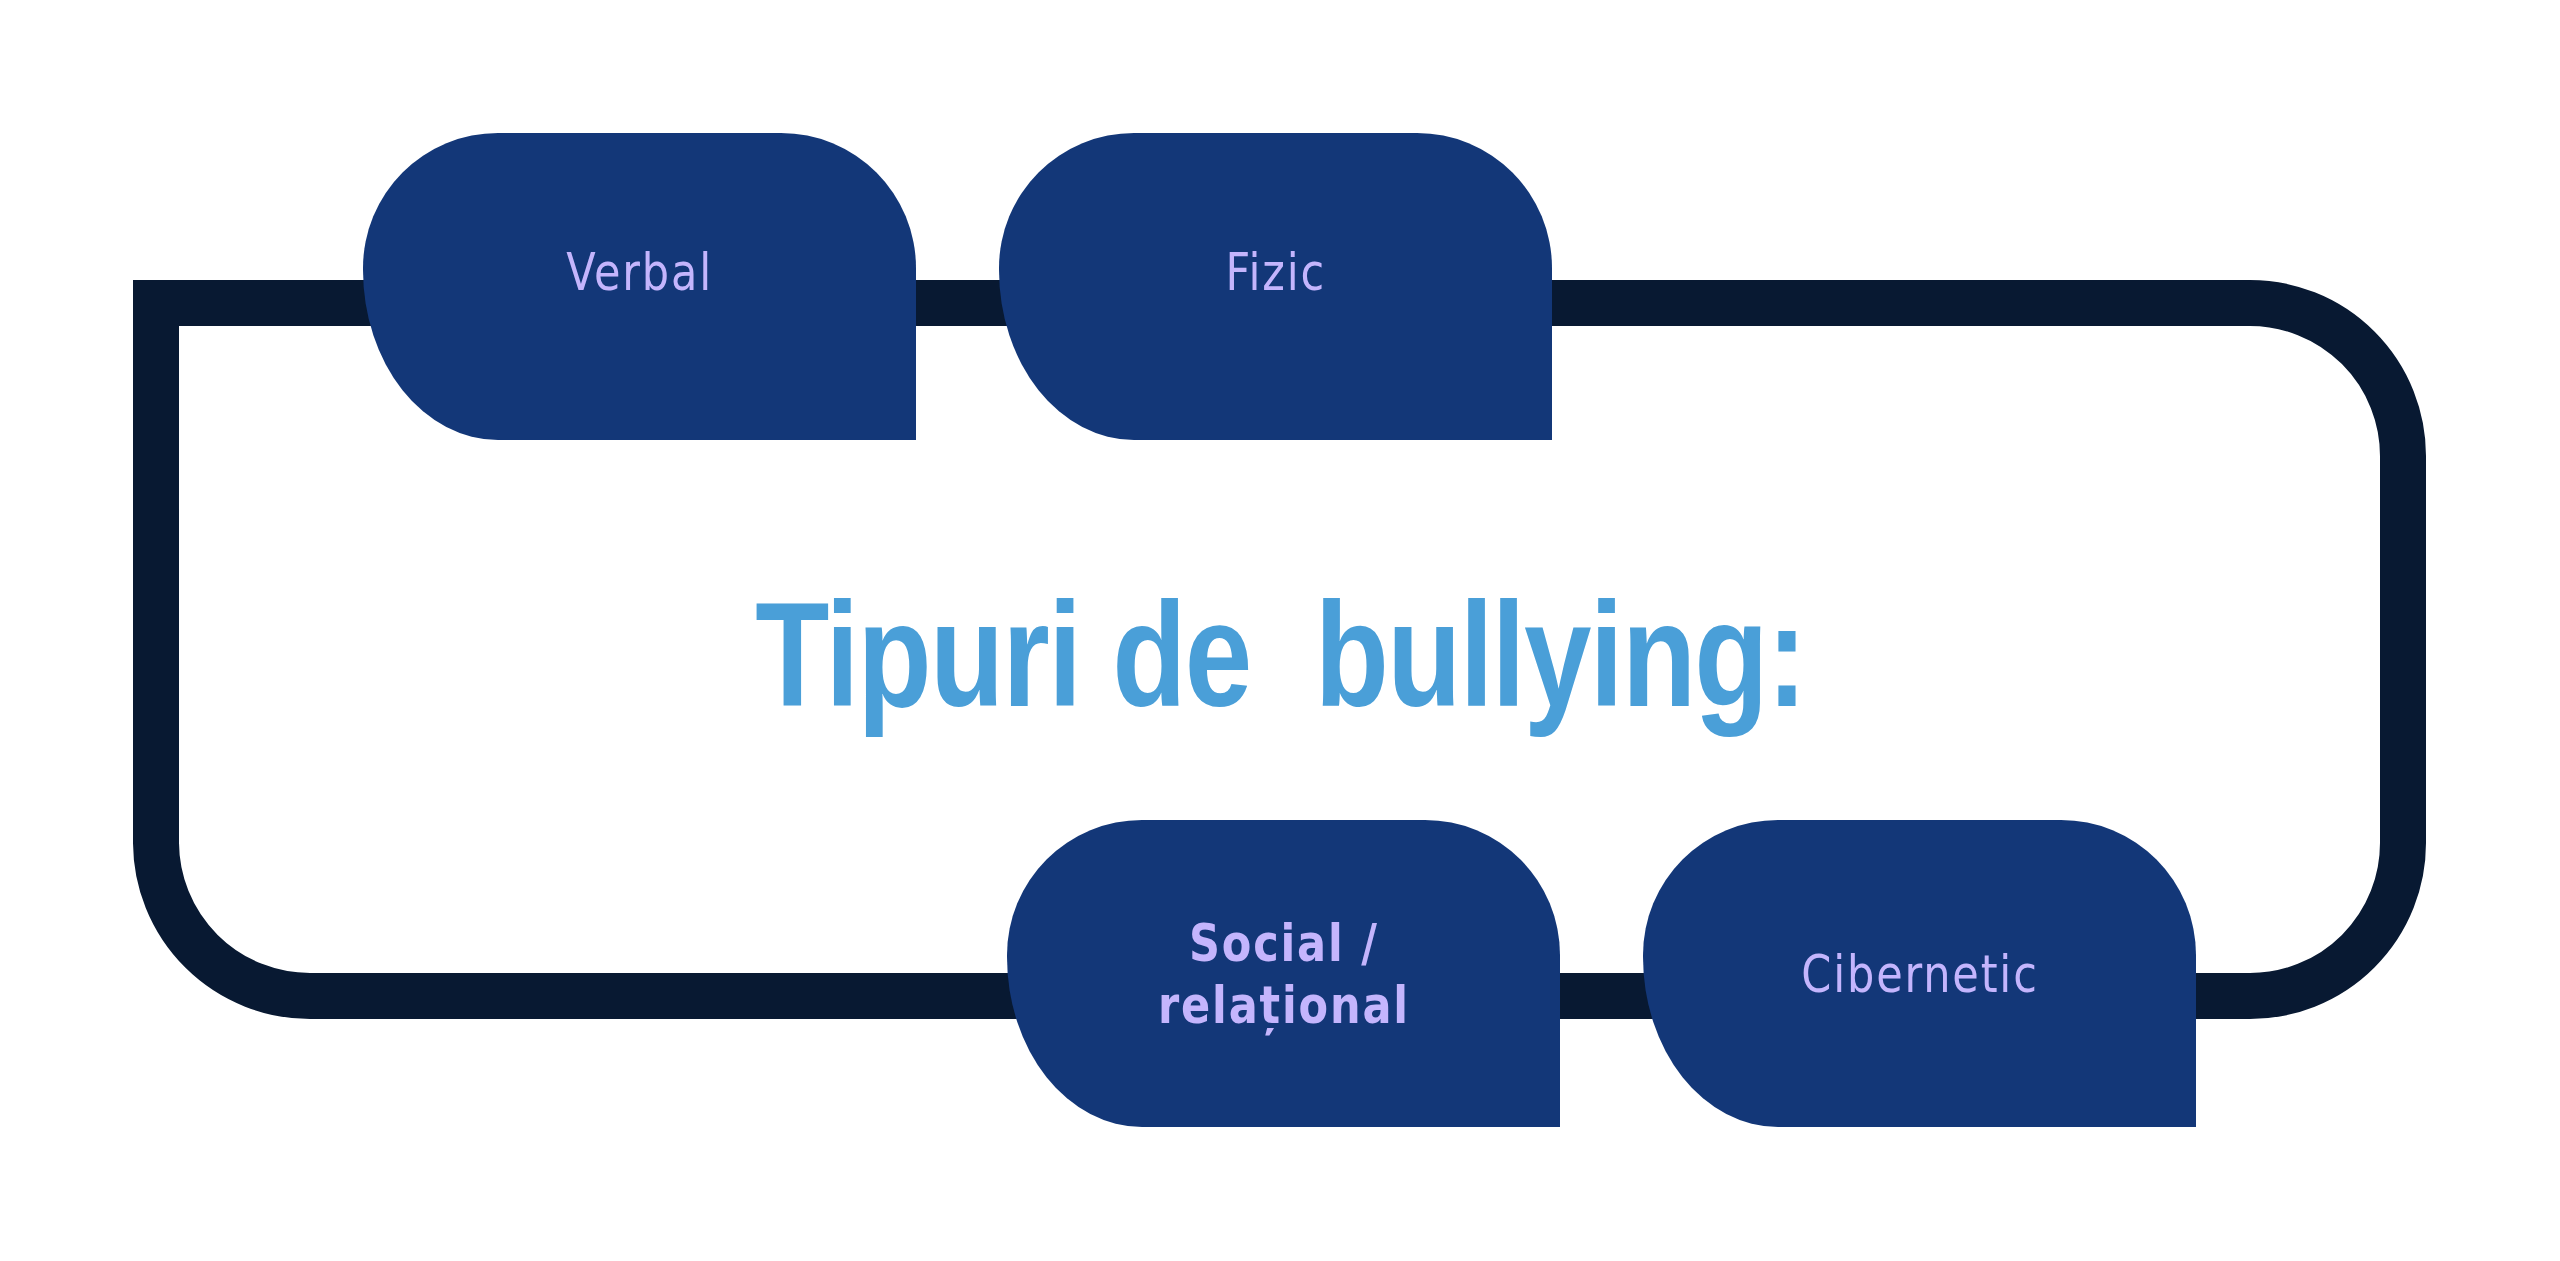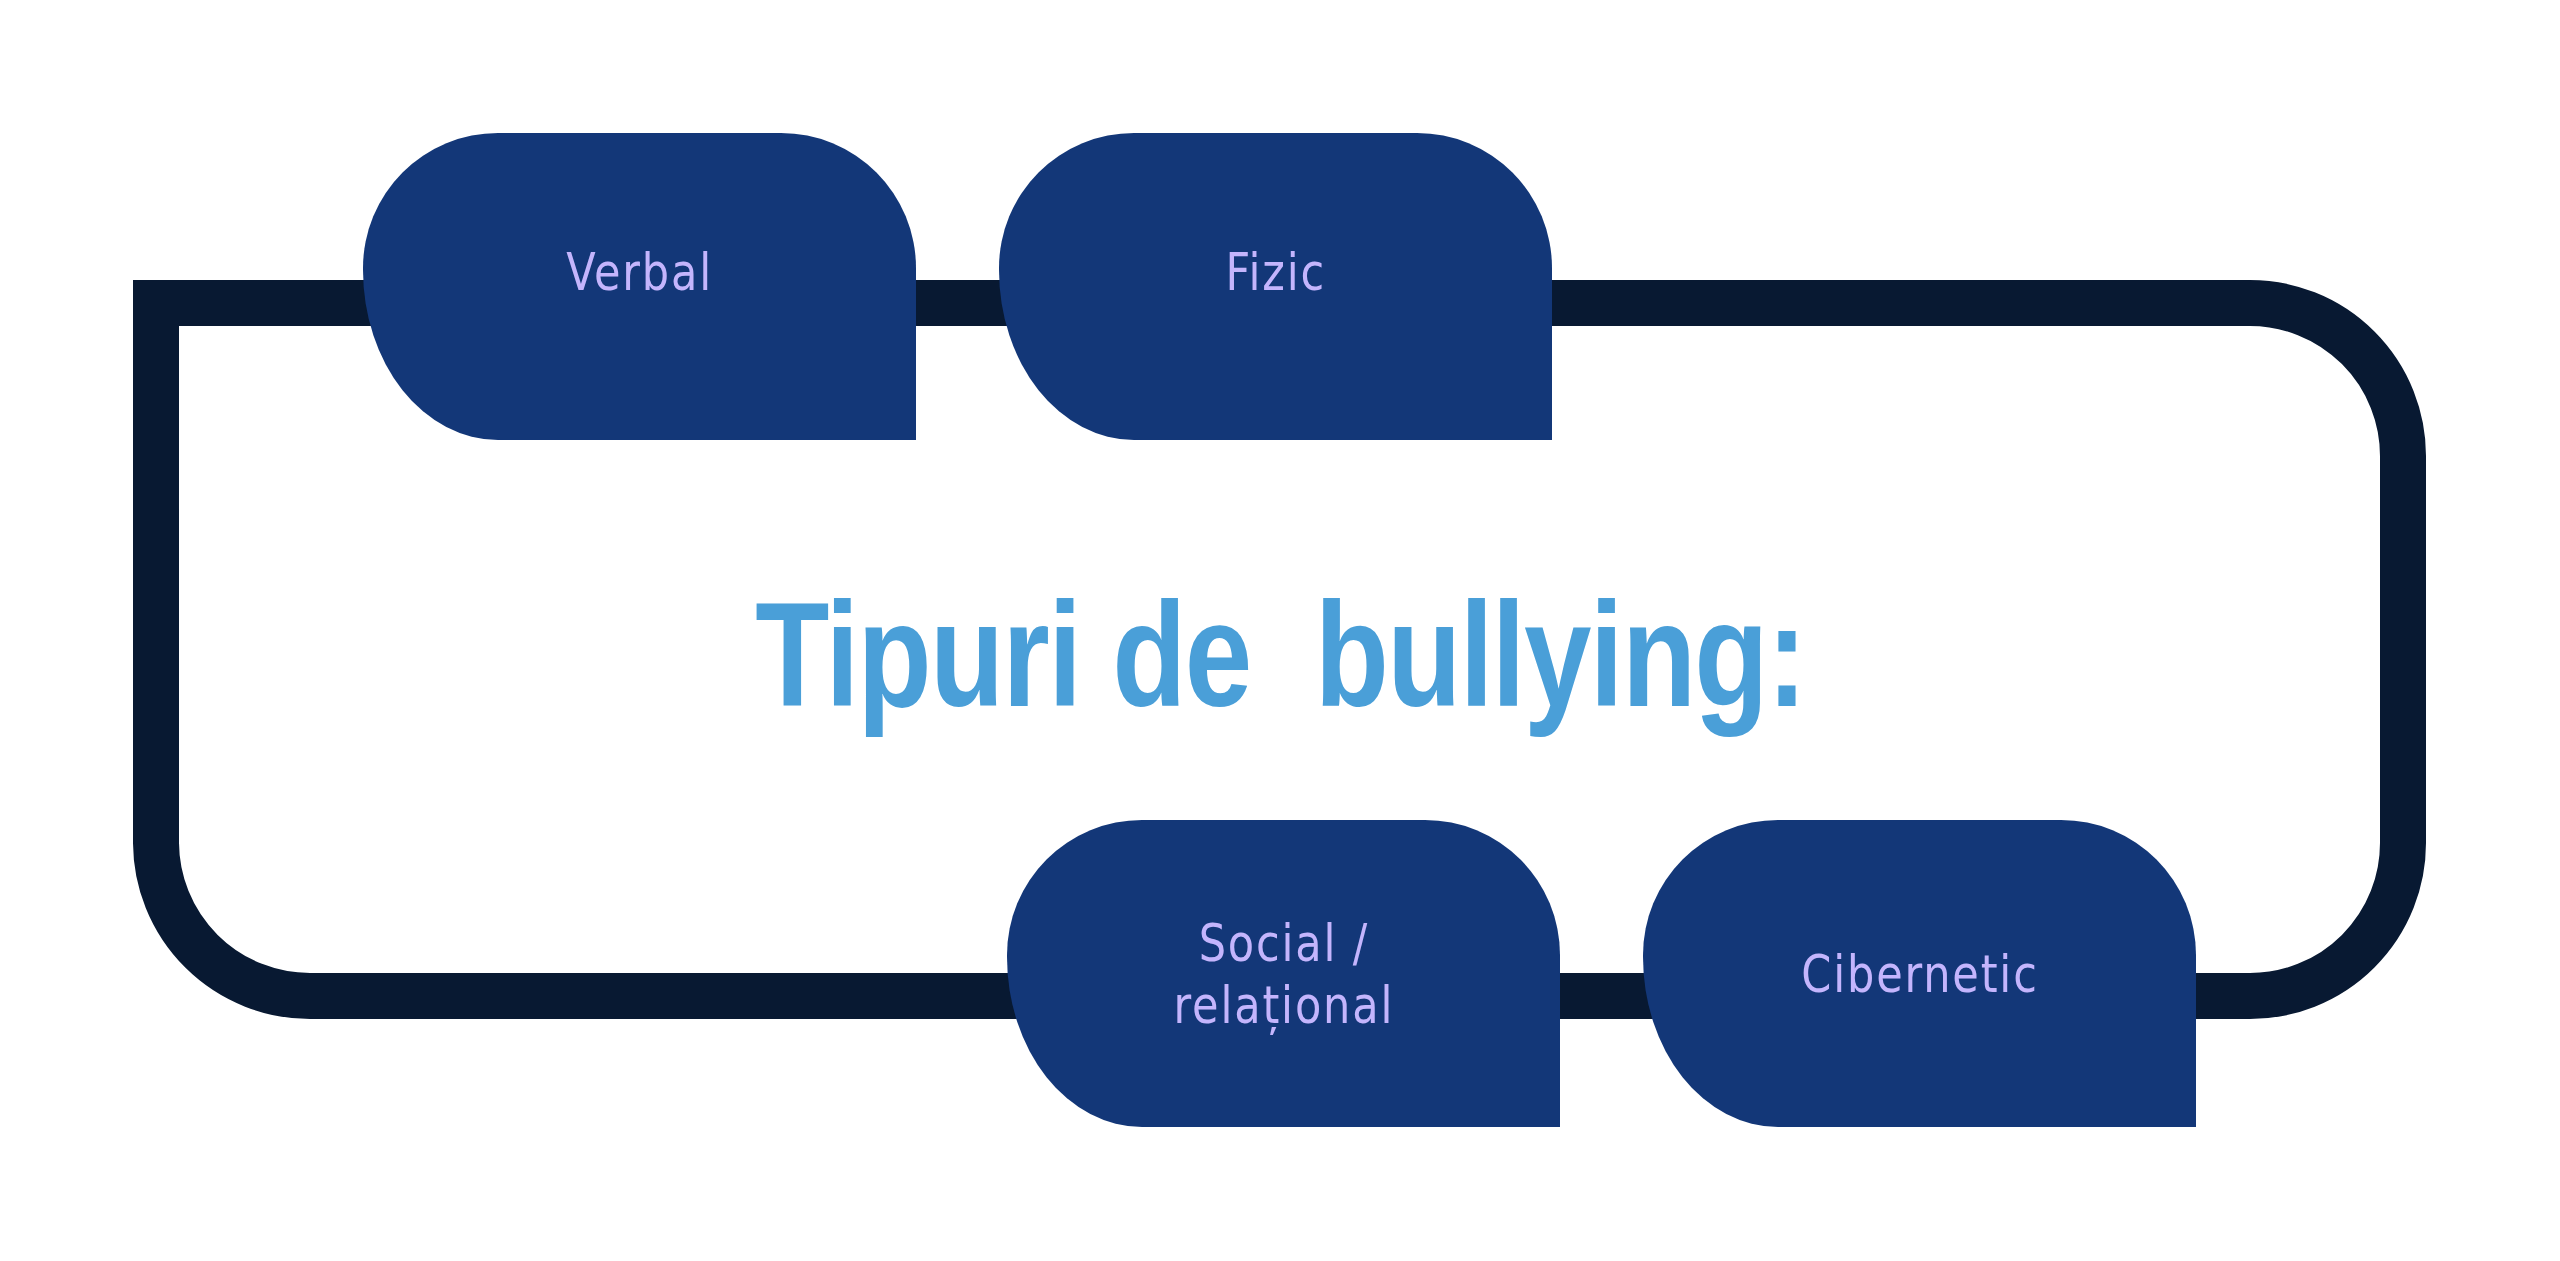--- a/index.html
+++ b/index.html
@@ -24,20 +24,20 @@
 <div class="box top" style="left:363px;top:133px;">
   <span>Verbal</span>
 </div>
 
 <div class="box top" style="left:999px;top:133px;align-items:center;">
   <span>Fizic</span>
 </div>
 
 <div class="title">Tipuri de  bullying:</div>
 
-<div class="box" style="left:1007px;top:820px;">
+<div class="box" style="left:1007px;top:820px;font-weight:bold;">
   <span style="white-space:pre;">Social /
 relațional</span>
 </div>
 
 <div class="box" style="left:1643px;top:820px;">
   <span>Cibernetic</span>
 </div>
 
 </body></html>

